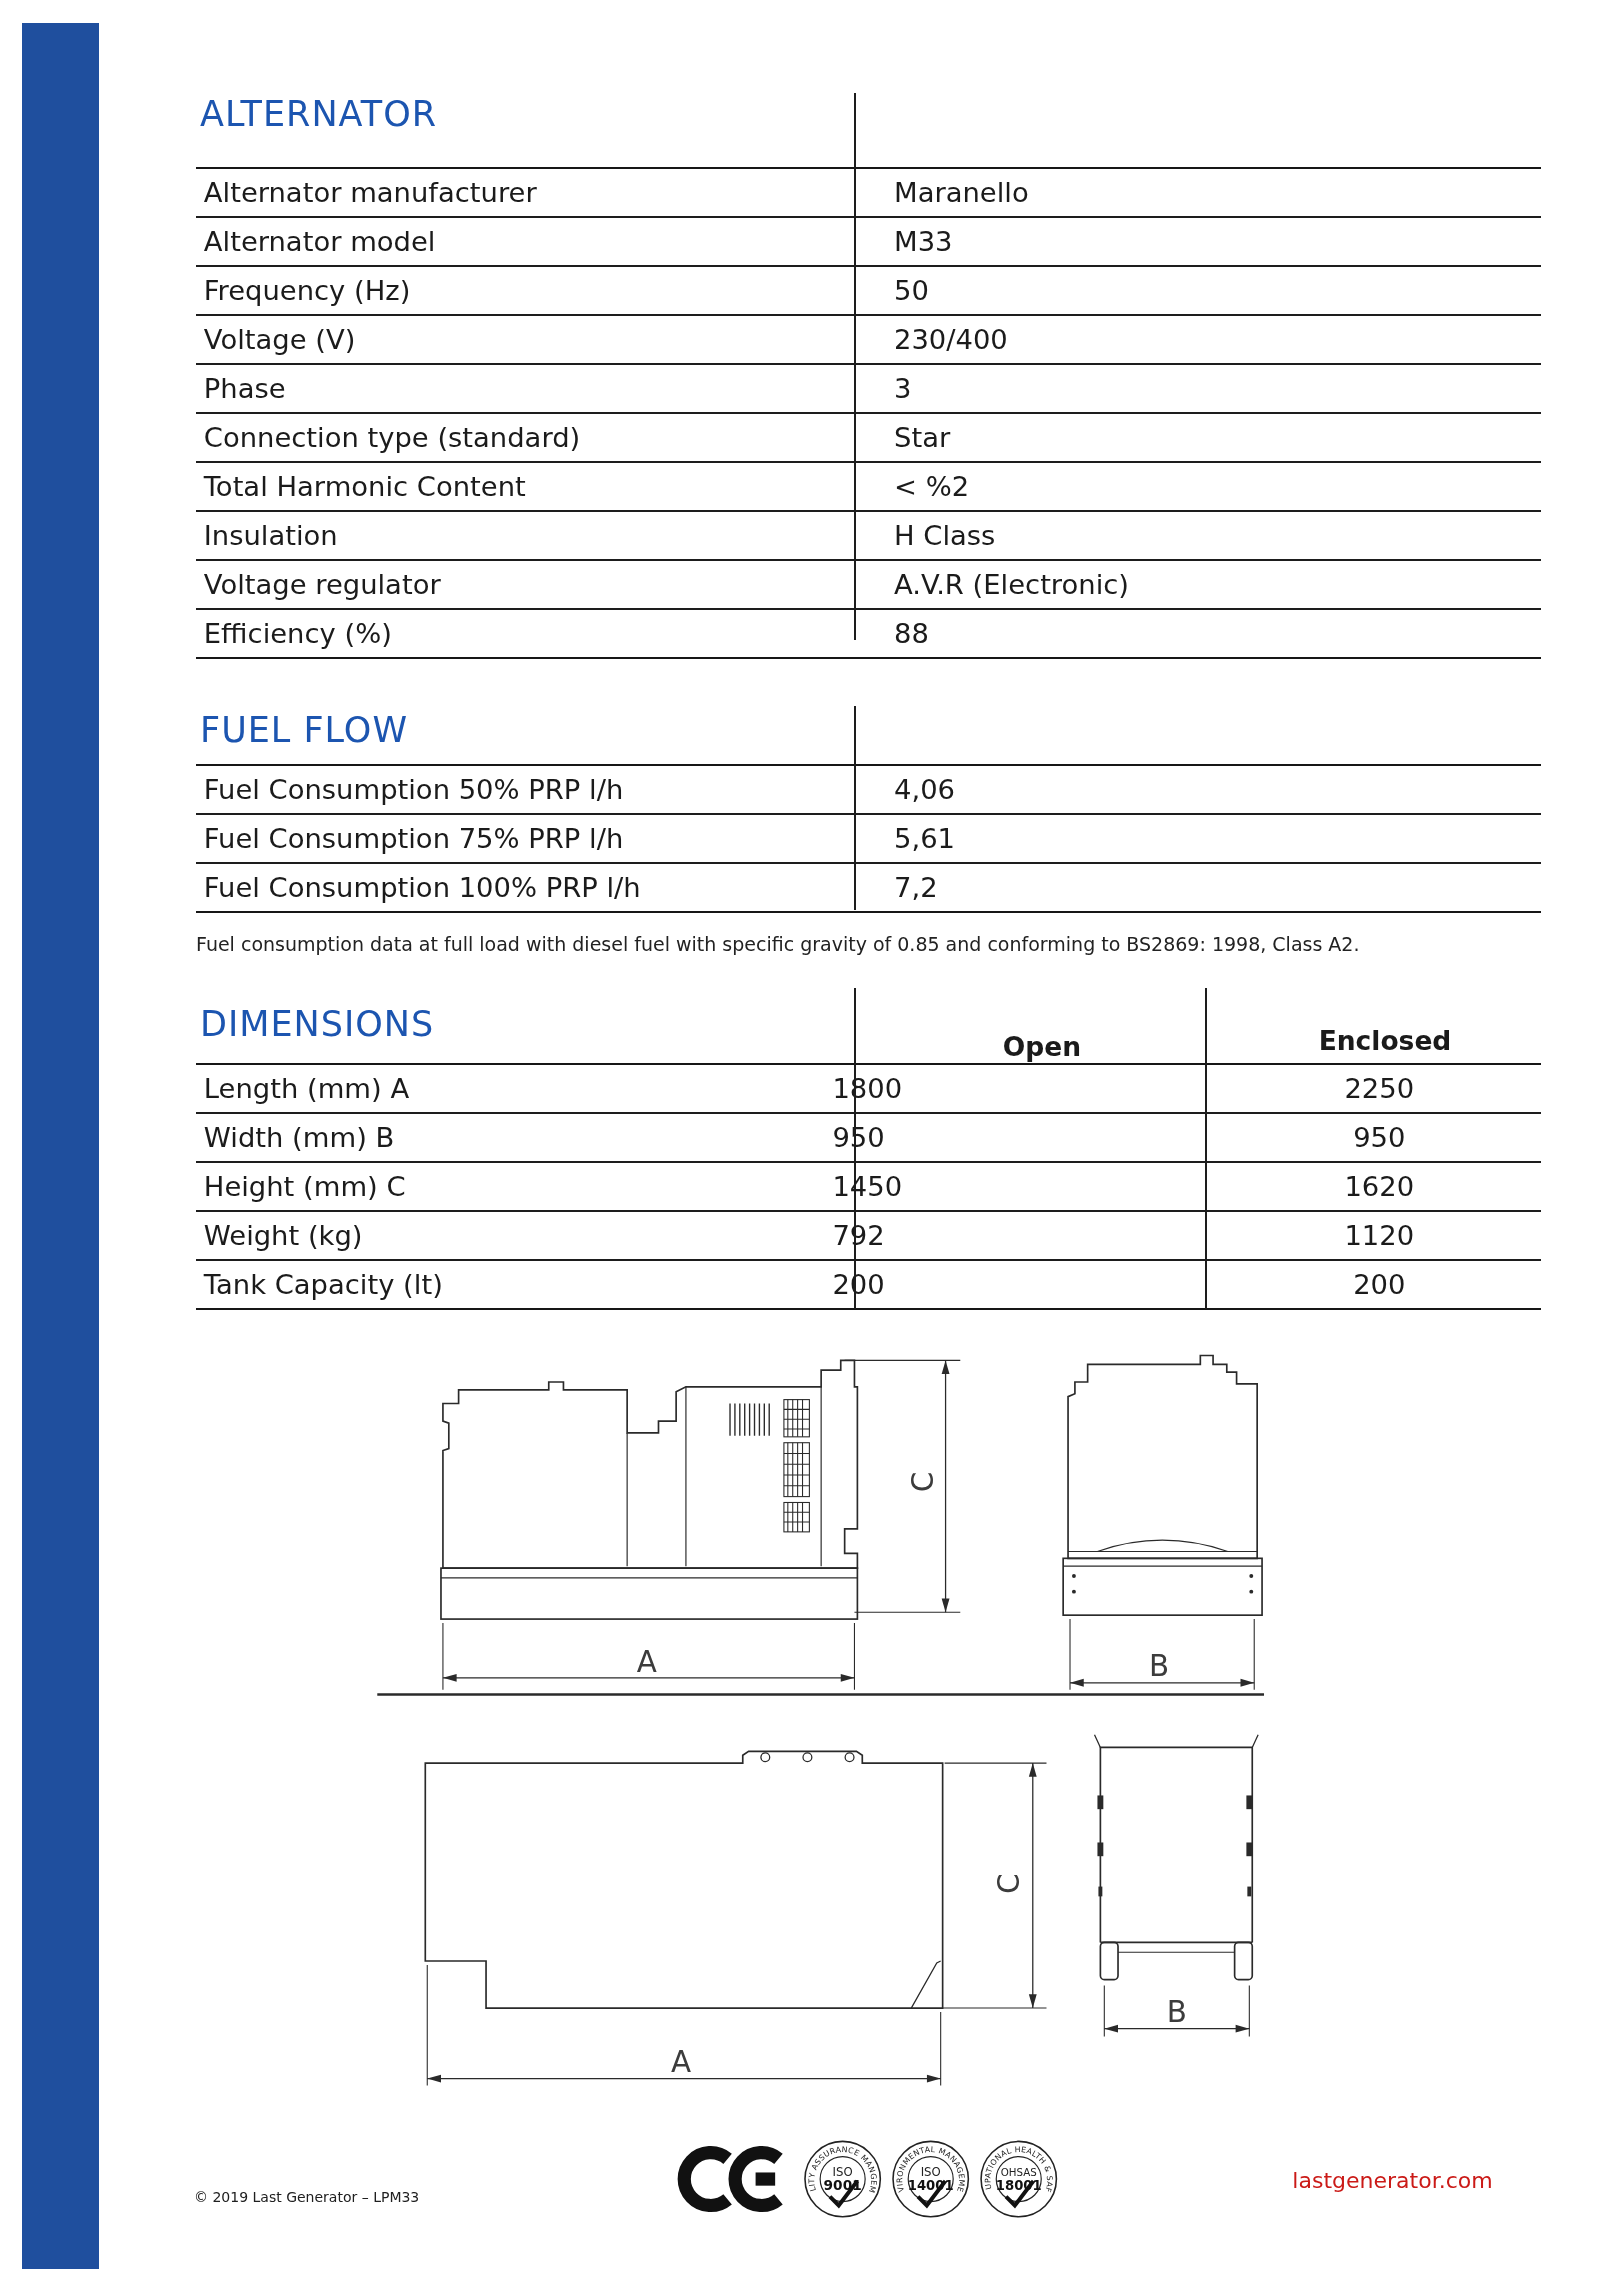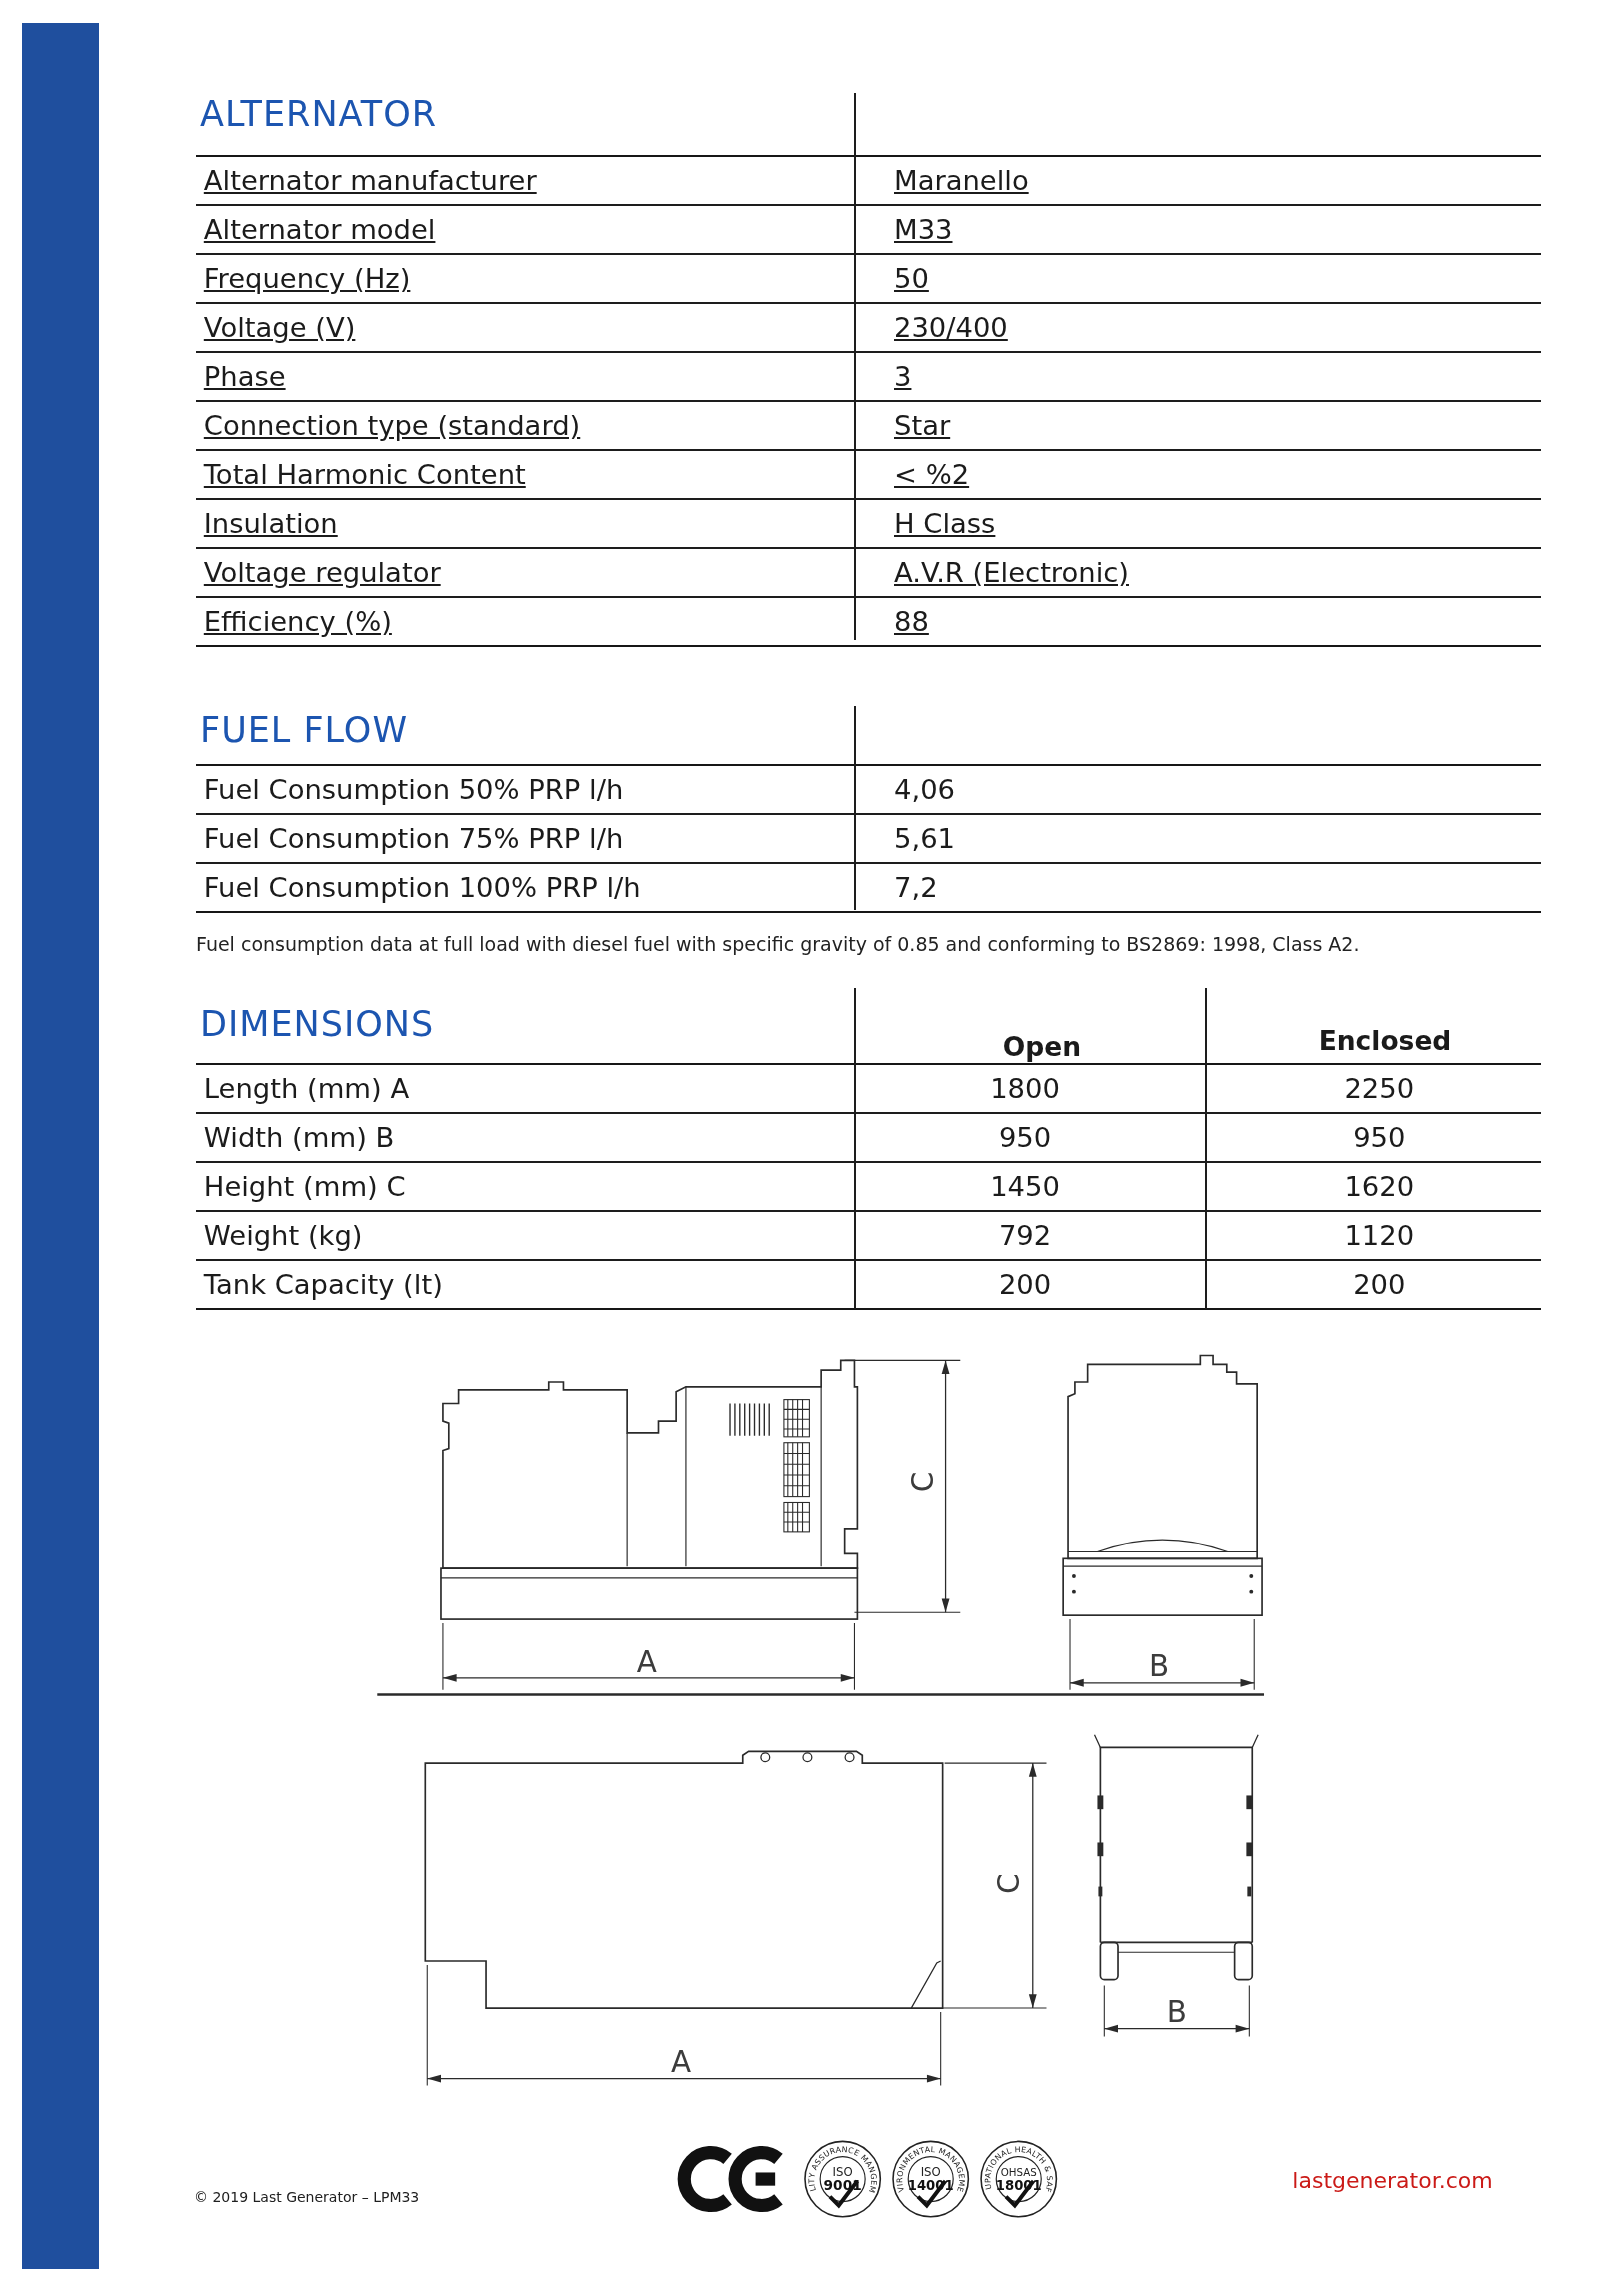--- a/index.html
+++ b/index.html
@@ -11,42 +11,42 @@
   }
   .accent-bar { position:absolute; left:21.6px; top:22.5px; width:77px; height:2246px; background:#1f4f9e; }
 
   .sec-title { position:absolute; left:200px; font-size:35px; font-weight:normal; letter-spacing:1px; color:#1c55b0; }
 
   .tbl { position:absolute; left:196px; width:1345px; border-top:2.9px solid #161616; }
   .tbl .row { display:flex; height:49px; border-bottom:2px solid #1d1d1d; align-items:center; font-size:27.4px; }
   .tbl .row:last-child { border-bottom:2.9px solid #161616; }
   .cell-label { width:659px; padding-left:7.8px; }
   .cell-value { flex:1; padding-left:39px; }
-  .cell-open  { width:399px; text-align:center; }
+  .cell-open  { width:399px; }
   .cell-encl  { width:335px; text-align:center; }
 
   .vline { position:absolute; width:2px; background:#1d1d1d; }
 
   .col-head { position:absolute; font-size:26.5px; font-weight:bold; text-align:center;padding-left:23px; }
   .footnote { position:absolute; left:196px; top:933px; font-size:19px; color:#222; }
 
   .copyright { position:absolute; left:194px; top:2189px; font-size:14px; color:#202020; }
   .website { position:absolute; left:1266px; top:2168px; width:253px; text-align:center; font-size:22px; color:#cb1a17; }
 
   svg text { font-family:"DejaVu Sans","Liberation Sans",sans-serif; }
   .dimlabel { font-size:30px; fill:#3c3c3c; }
 </style>
 </head>
 <body>
 
 <div class="page">
   <div class="accent-bar"></div>
 
   <div class="sec-title" style="top:94px;">ALTERNATOR</div>
-  <div class="tbl" style="top:155px;text-decoration:underline;">
+  <div class="tbl" style="top:167px;">
     <div class="row">
       <div class="cell-label">Alternator manufacturer</div>
       <div class="cell-value">Maranello</div>
     </div>
     <div class="row">
       <div class="cell-label">Alternator model</div>
       <div class="cell-value">M33</div>
     </div>
     <div class="row">
       <div class="cell-label">Frequency (Hz)</div>

